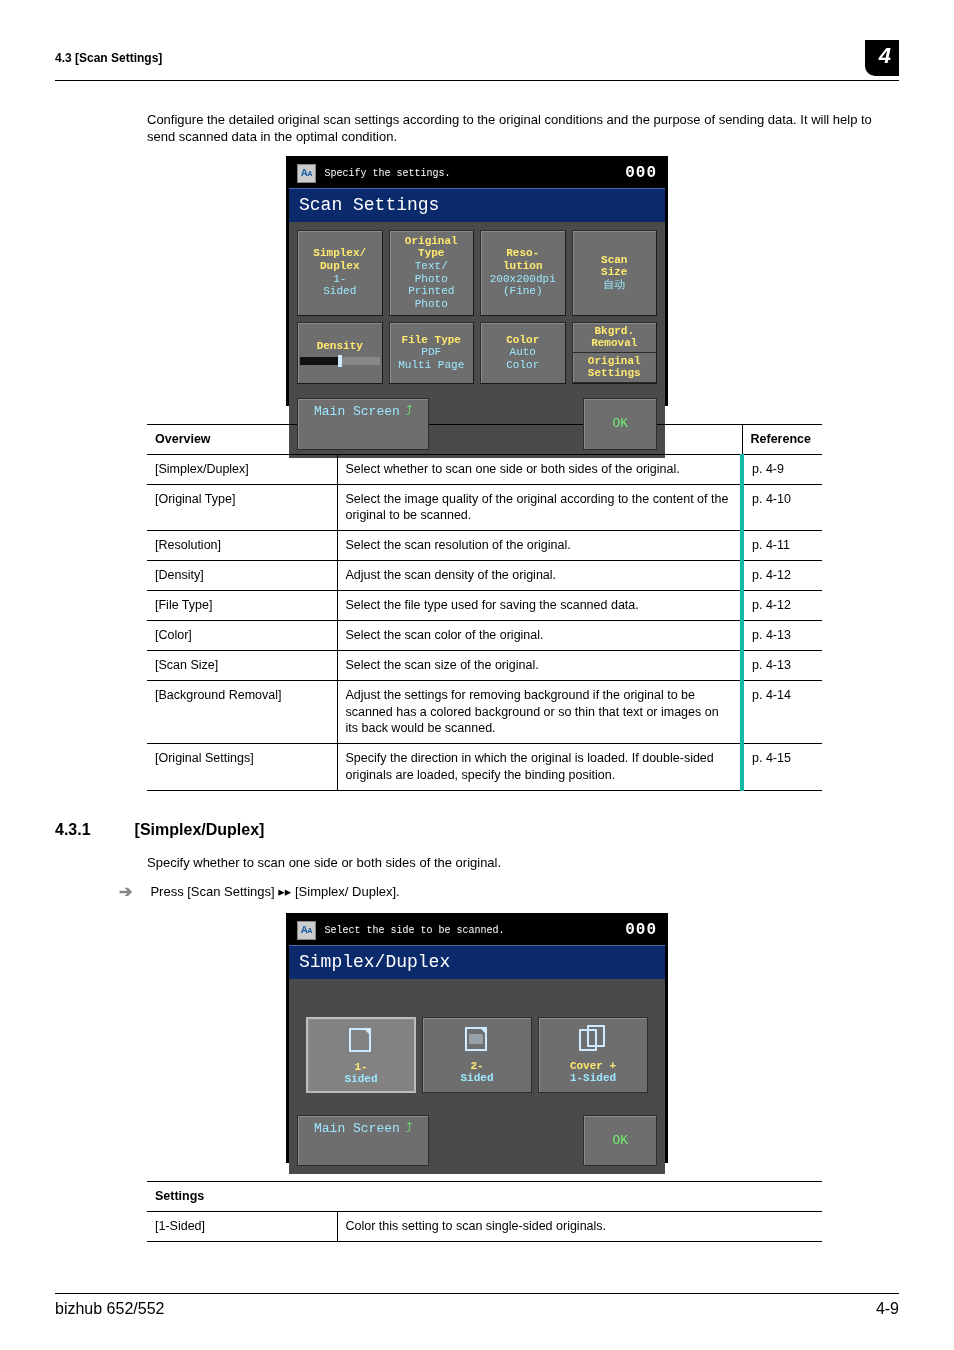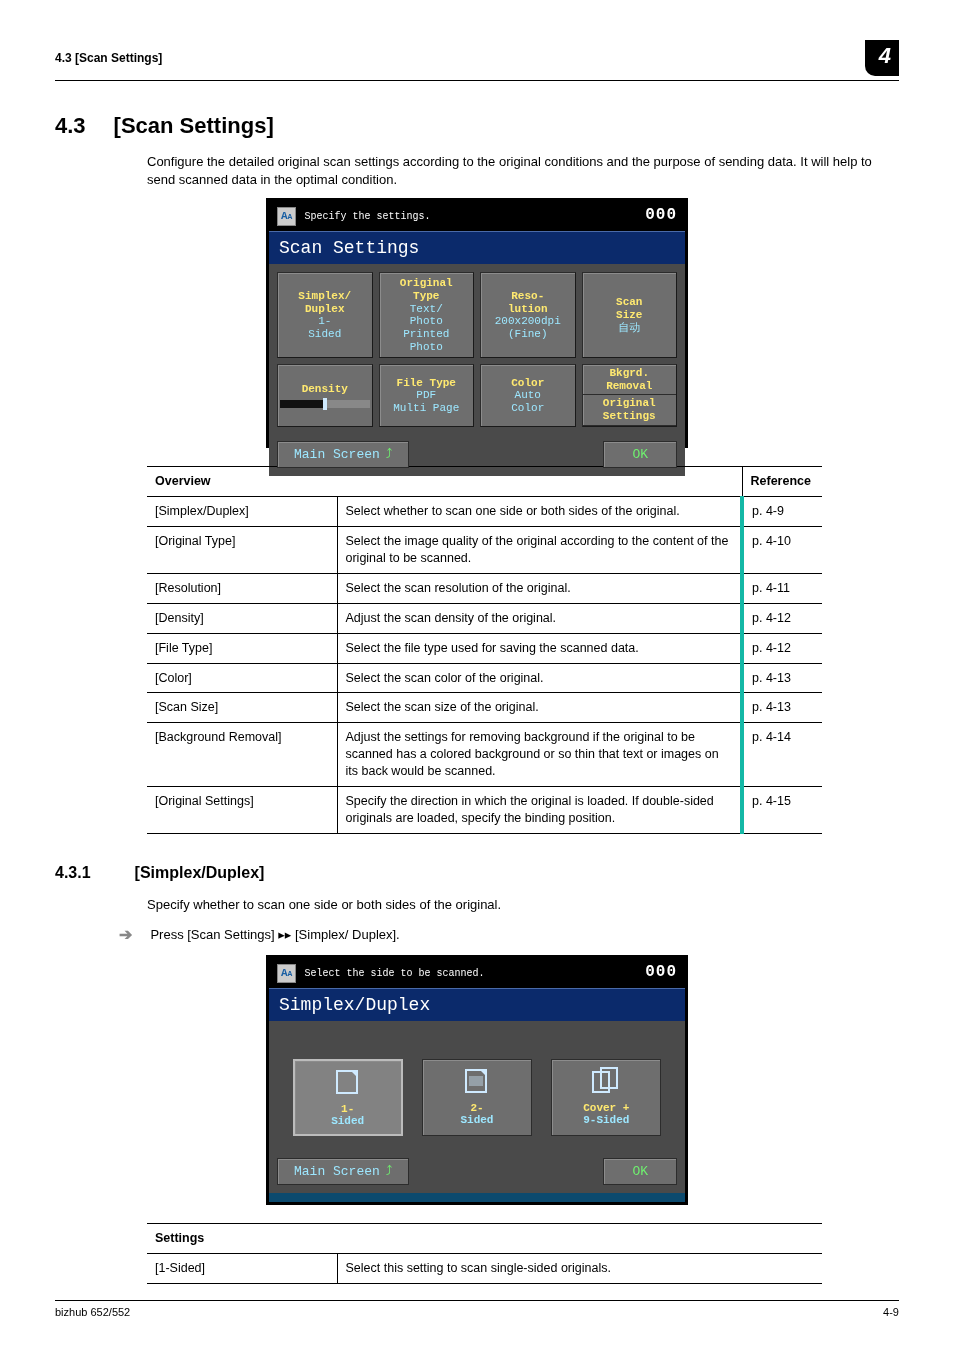--- a/index.html
+++ b/index.html
@@ -60,24 +60,24 @@
   }
   .body-text {
     margin-left: 92px;
     margin-right: 10px;
     font-size: 13px;
     margin-bottom: 10px;
   }
 
   
   .device-screen {
-    width: 422px;
+    width: 382px;
     margin: 0 auto 18px auto;
     border: 3px solid #000;
-    background: #0c4a6e;
+    background: #86efac;
     font-family: "OCR A Extended","Courier New", monospace;
     color: #fff;
   }
   .ds-small { height: 250px; }
   .ds-small2 { height: 250px; }
   .ds-top {
     display: flex;
     align-items: center;
     justify-content: space-between;
     background: #000;
@@ -161,21 +161,21 @@
   }
   .ds-btn {
     background:#6e6e6e;
     border:1px solid #2c2c2c;
     box-shadow: inset 1px 1px 0 #8c8c8c;
     color:#9de7ff;
     font-size:13px;
     padding:4px 16px;
     text-align:center;
   }
-  .ds-btn.ok { color:#6ff06f; padding:4px 28px;}
+  .ds-btn.ok { color:#6ff06f; padding:16px 28px;}
   .ds-arrow { color:#6ff06f; margin-left:6px;}
 
   .ds-sel-row {
     display:flex;
     justify-content:space-around;
     padding: 30px 6px 14px 6px;
   }
   .ds-sel {
     text-align:center;
     color:#fff;
@@ -256,40 +256,36 @@
     margin-left:-28px;
   }
 
   .footer-row {
     position:absolute;
     bottom:30px;
     left:55px;
     right:55px;
     display:flex;
     justify-content:space-between;
-    font-size:11px;
+    font-size:16px;
     border-top:1px solid #000;
     padding-top:4px;
   }
 </style>
 </head>
 <body>
 
 <div class="page">
 
   <div class="header-row">
     <div class="header-left">4.3    [Scan Settings]</div>
     <div class="header-right">4</div>
   </div>
   <hr class="hr-top">
 
-  <div class="section-title-row">
-    <div class="section-num">4.3</div>
-    <div class="section-title">[Scan Settings]</div>
-  </div>
   <p class="body-text">Configure the detailed original scan settings according to the original conditions and the purpose of sending data. It will help to send scanned data in the optimal condition.</p>
 
   <div class="device-screen ds-small">
     <div class="ds-top">
       <div class="ds-top-left">
         <span class="aa-badge">A<span style="font-size:8px">A</span></span>
         <span>Specify the settings.</span>
       </div>
       <div class="ds-count">000</div>
     </div>
@@ -432,42 +428,42 @@
               <polygon points="20,4 26,4 26,10" fill="#cfeaff"></polygon>
               <rect x="9" y="10" width="14" height="10" fill="#cfeaff" opacity="0.4"></rect>
             </svg>
             <div><span class="lbl-y">2-</span><br><span class="lbl-c">Sided</span></div>
           </div>
           <div class="ds-sel">
             <svg width="34" height="30">
               <rect x="4" y="6" width="16" height="20" fill="none" stroke="#cfeaff" stroke-width="2"></rect>
               <rect x="12" y="2" width="16" height="20" fill="none" stroke="#cfeaff" stroke-width="2"></rect>
             </svg>
-            <div><span class="lbl-y">Cover +</span><br><span class="lbl-c">9-Sided</span></div>
+            <div><span class="lbl-y">Cover +</span><br><span class="lbl-c">1-Sided</span></div>
           </div>
         </div>
     </div>
     <div class="ds-footer">
       <div class="ds-btn">
         <span>Main Screen</span><span class="ds-arrow">⤴</span>
       </div>
       <div class="ds-btn ok">OK</div>
     </div>
   </div>
 
   <table class="settings-table">
     <thead>
       <tr>
           <th colspan="2">Settings</th>
         </tr>
     </thead>
     <tbody id="st-body">
         <tr>
           <td class="scol-name">[1-Sided]</td>
-          <td>Select this setting to scan single-sided originals.</td>
+          <td>Color this setting to scan single-sided originals.</td>
         </tr>
       </tbody>
   </table>
 
   <div class="footer-row">
     <span>bizhub 652/552</span>
     <span>4-9</span>
   </div>
 
 </div>

